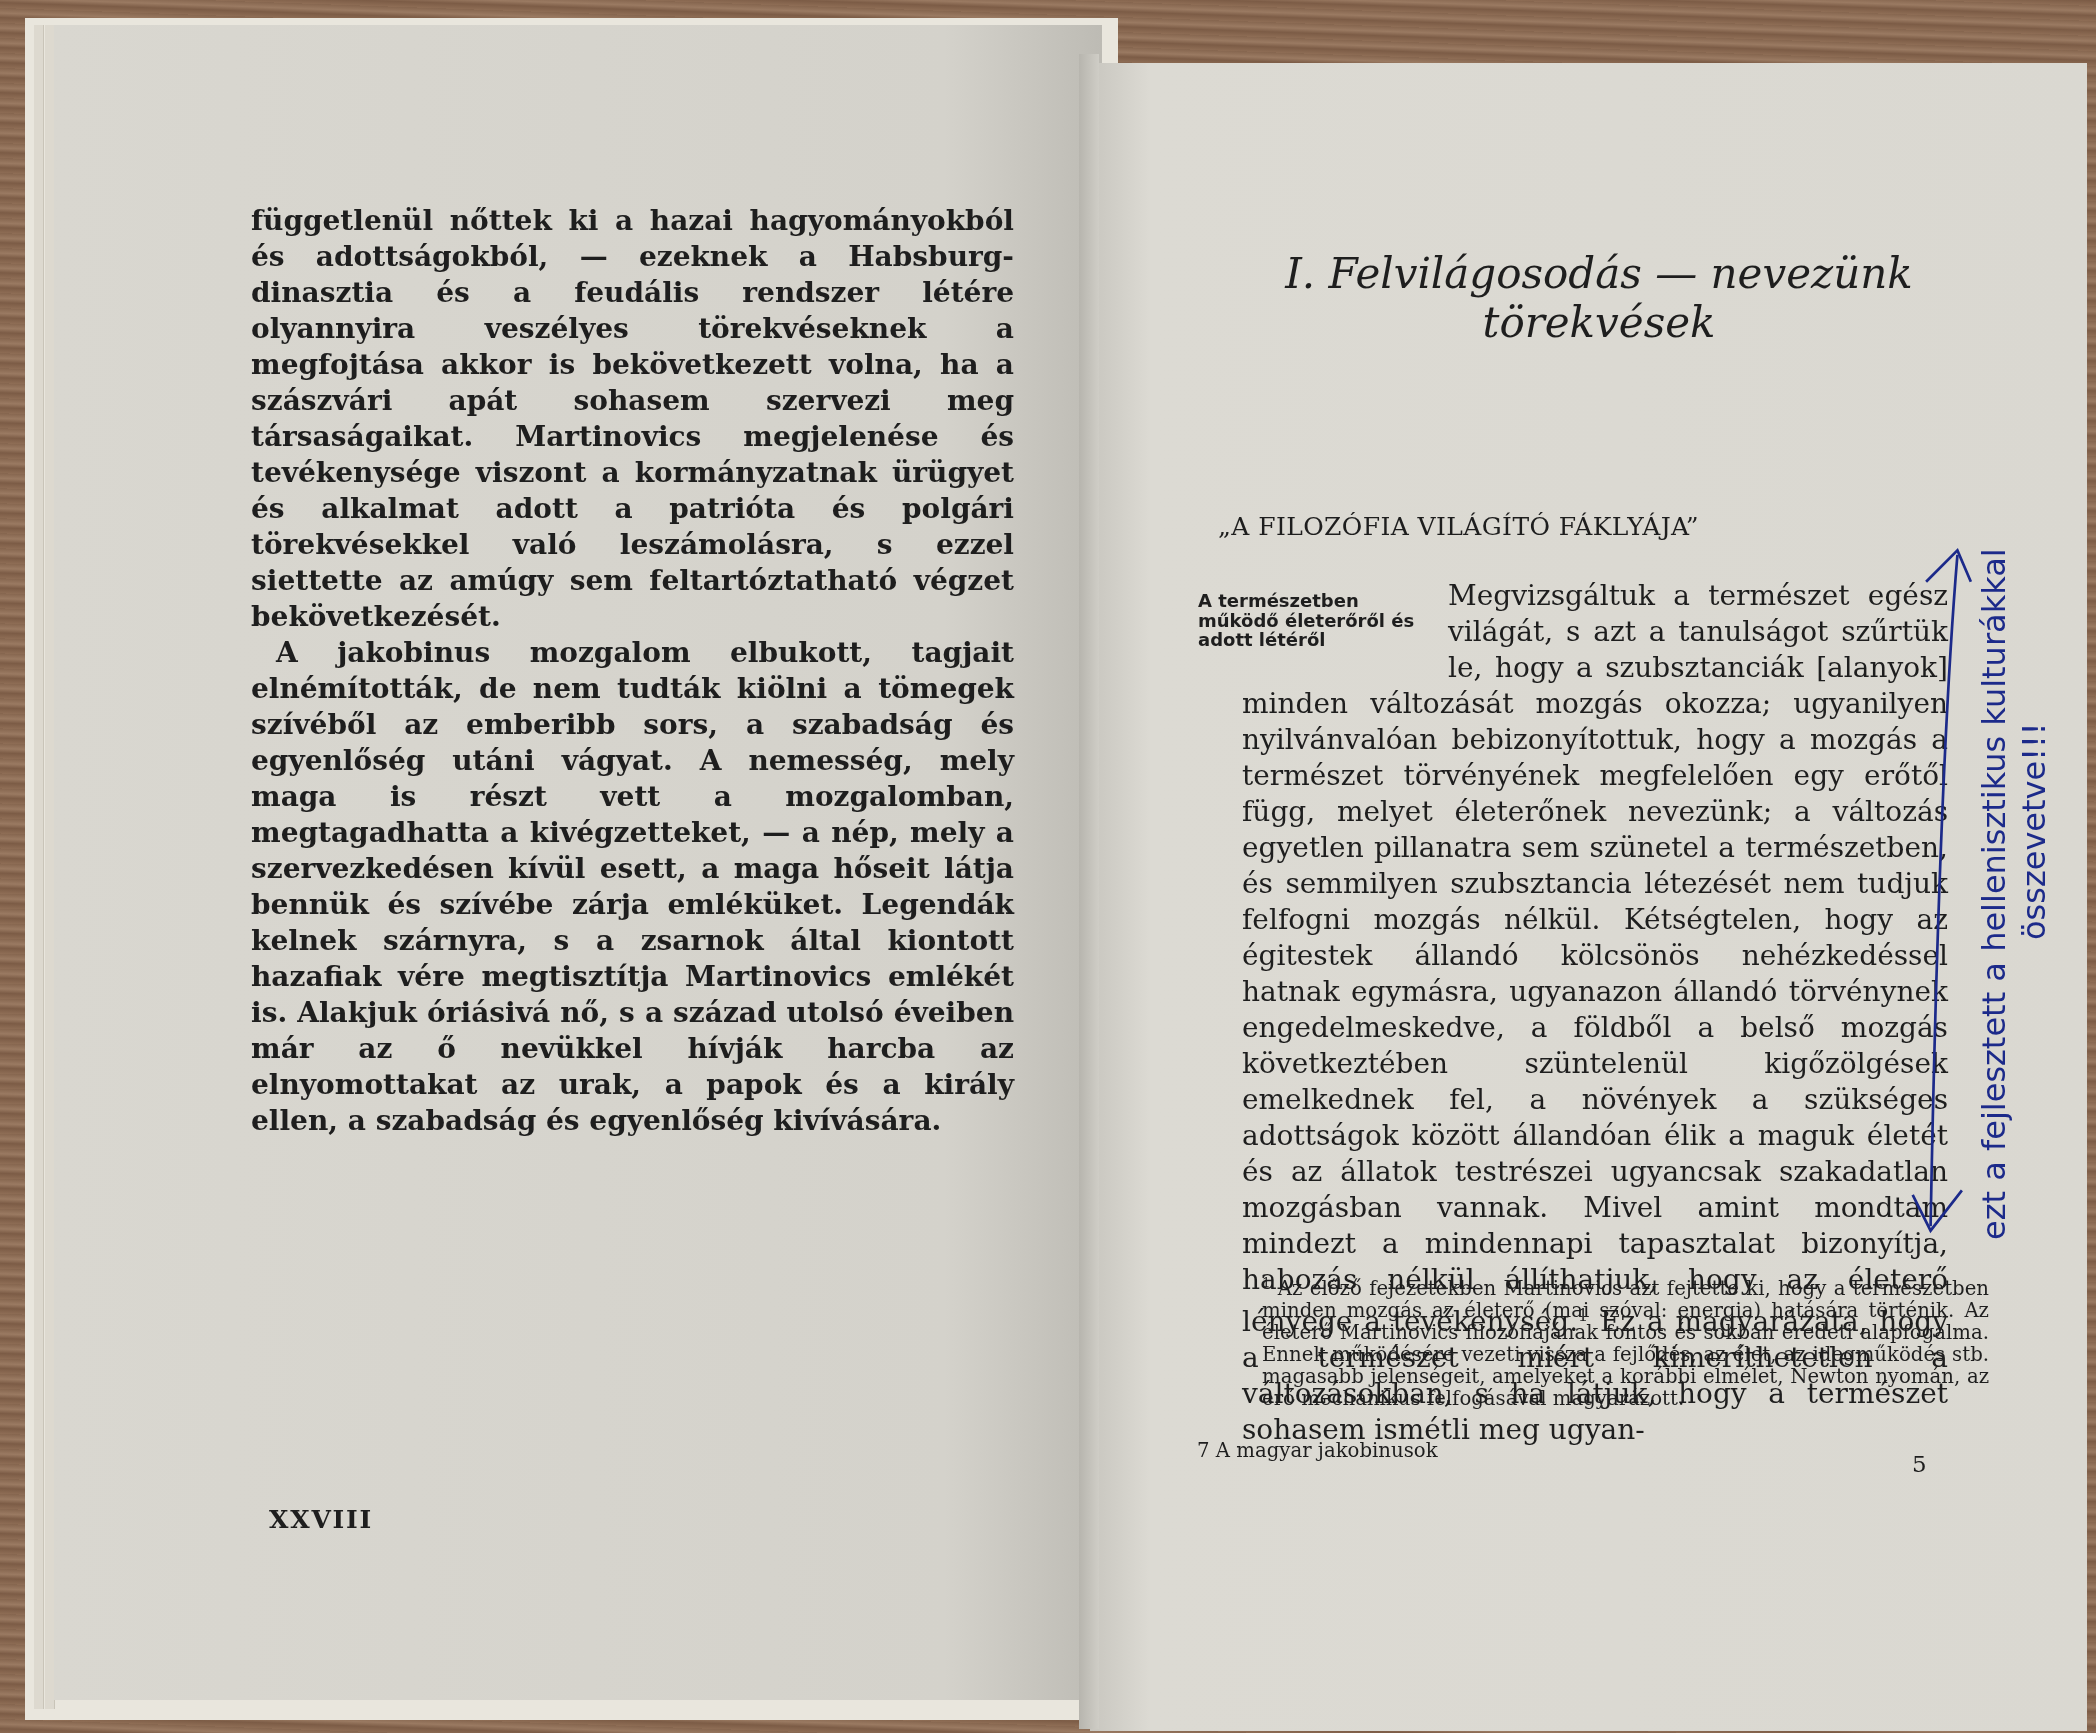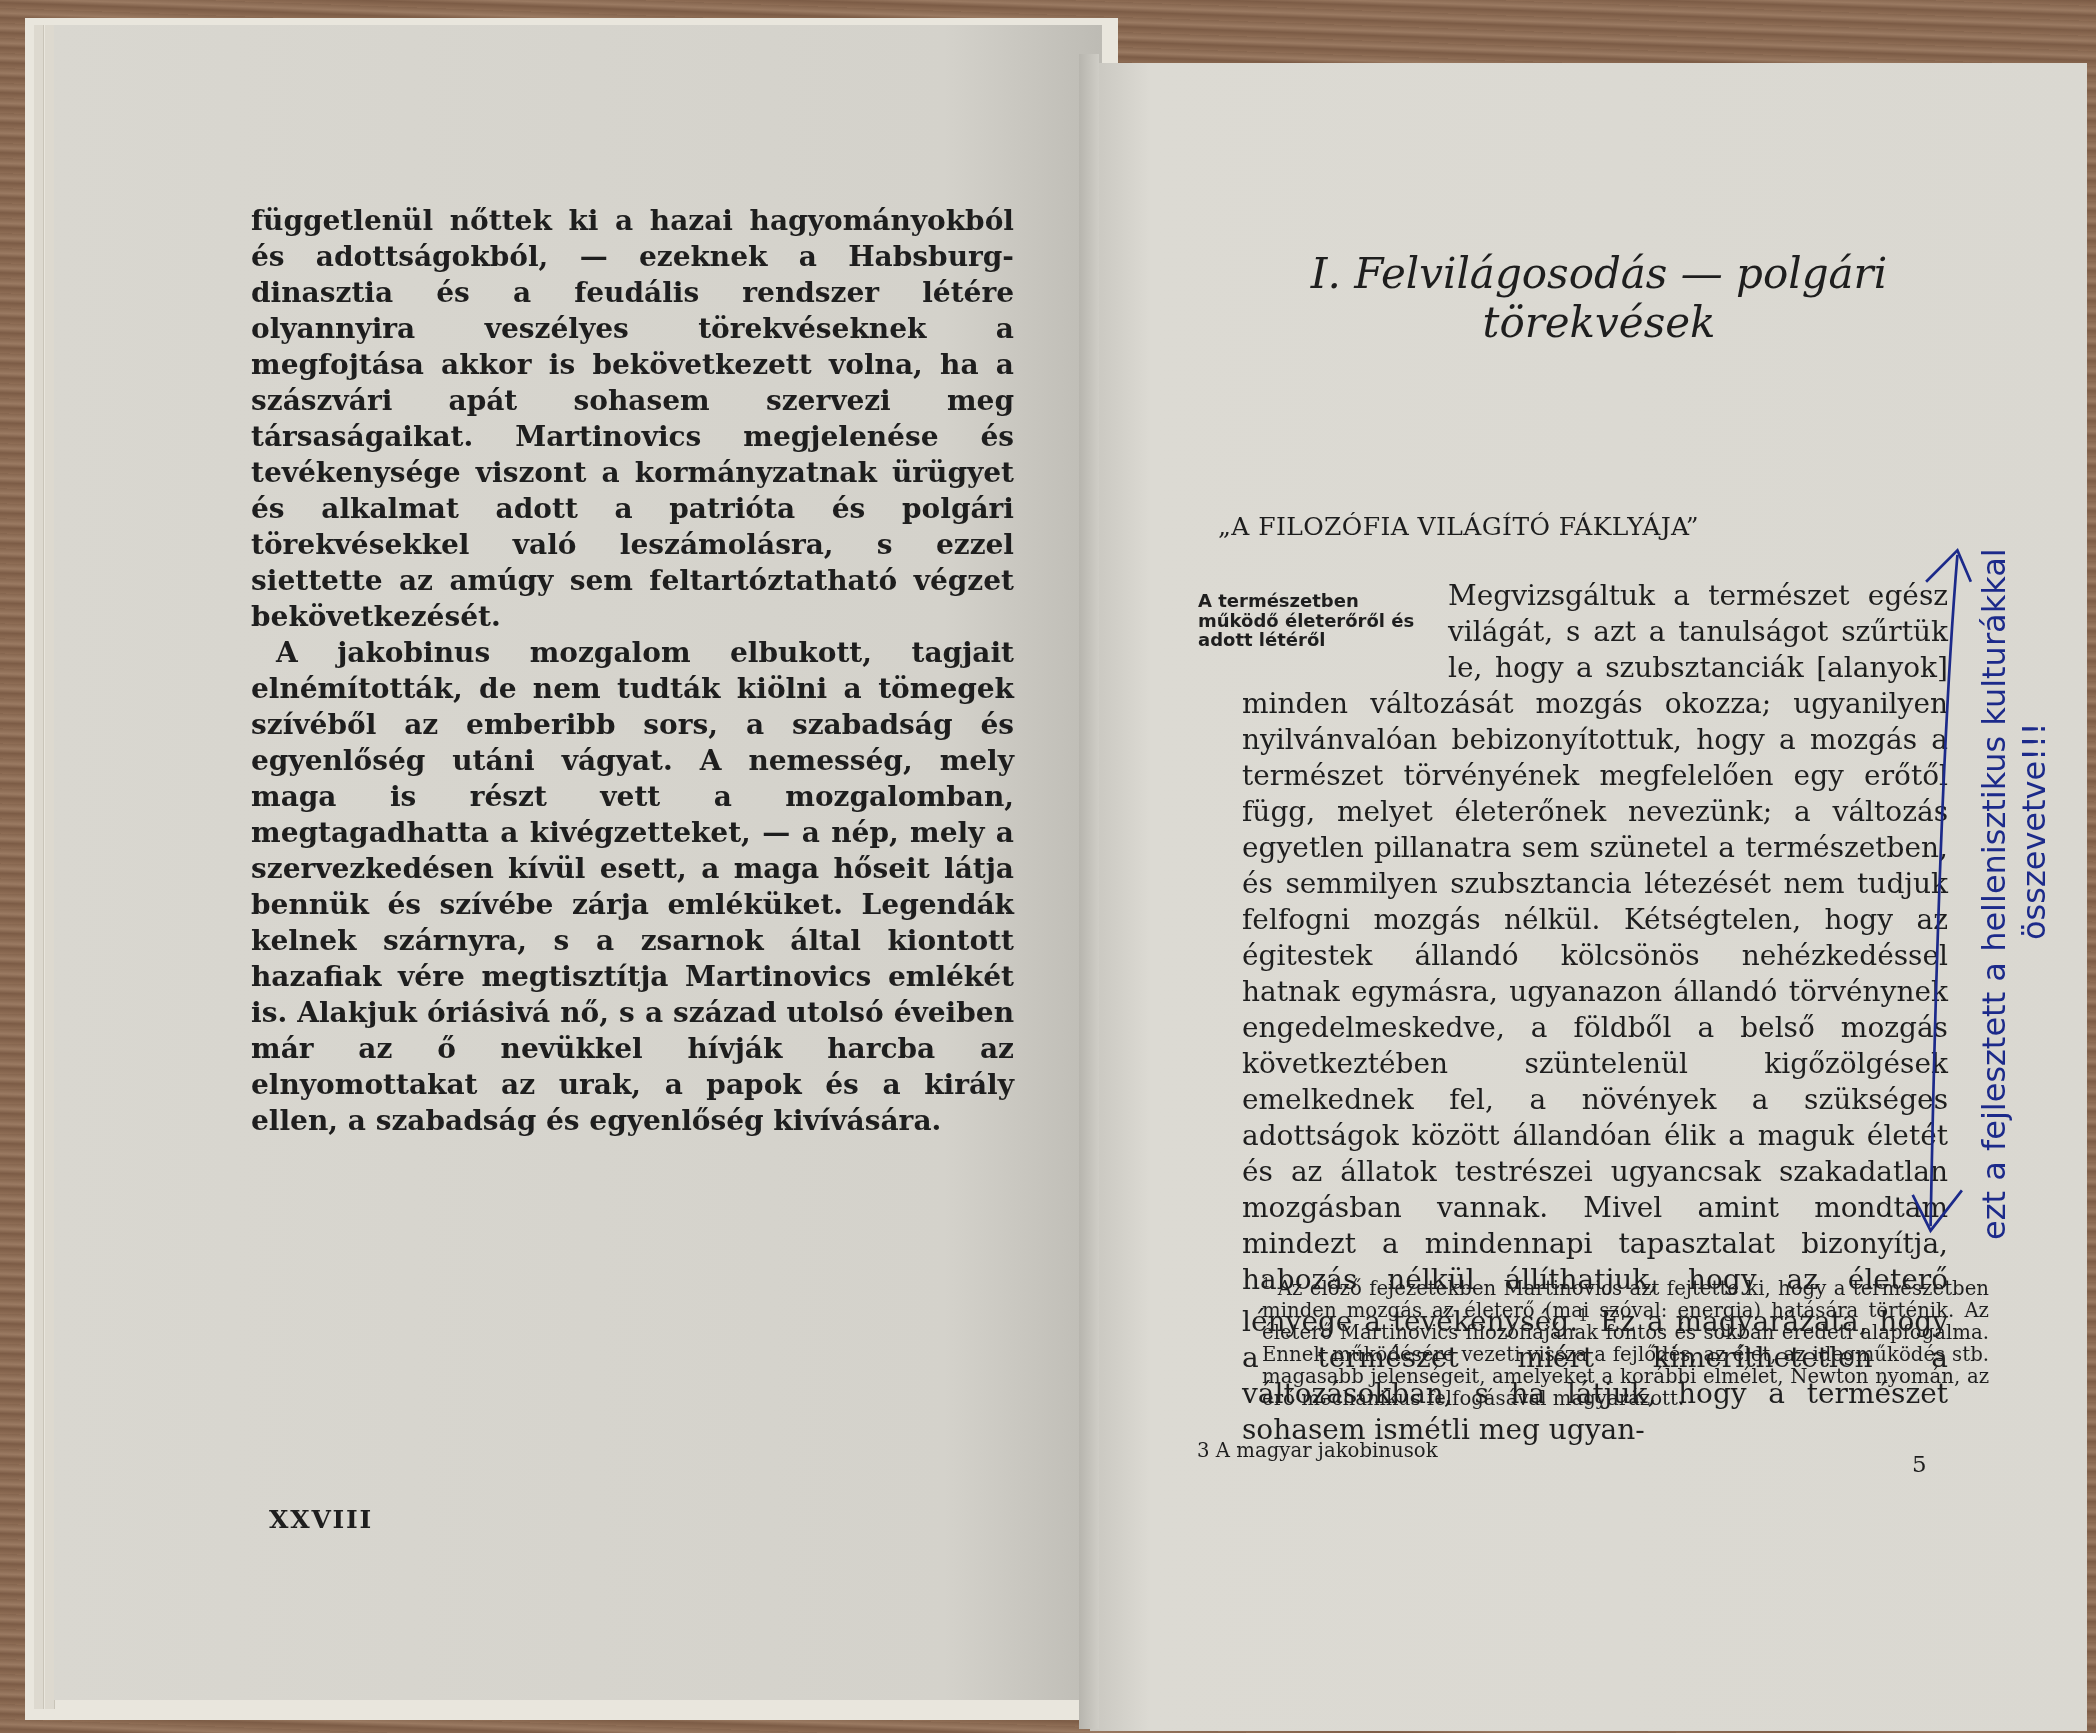--- a/index.html
+++ b/index.html
@@ -48,35 +48,35 @@
 <div class="page page-left"></div>
 <div class="page page-right"></div>
 <div class="gutter"></div>
 
 <div class="body-text left-col">
   <p>függetlenül nőttek ki a hazai hagyományokból és adottságokból, — ezeknek a Habsburg-dinasztia és a feudális rendszer létére olyannyira veszélyes törekvéseknek a megfojtása akkor is bekövetkezett volna, ha a szászvári apát sohasem szervezi meg társaságaikat. Martinovics megjelenése és tevékenysége viszont a kormányzatnak ürügyet és alkalmat adott a patrióta és polgári törekvésekkel való leszámolásra, s ezzel siettette az amúgy sem feltartóztatható végzet bekövetkezését.</p>
   <p class="indent">A jakobinus mozgalom elbukott, tagjait elnémították, de nem tudták kiölni a tömegek szívéből az emberibb sors, a szabadság és egyenlőség utáni vágyat. A nemesség, mely maga is részt vett a mozgalomban, megtagadhatta a kivégzetteket, — a nép, mely a szervezkedésen kívül esett, a maga hőseit látja bennük és szívébe zárja emléküket. Legendák kelnek szárnyra, s a zsarnok által kiontott hazafiak vére megtisztítja Martinovics emlékét is. Alakjuk óriásivá nő, s a század utolsó éveiben már az ő nevükkel hívják harcba az elnyomottakat az urak, a papok és a király ellen, a szabadság és egyenlőség kivívására.</p>
 </div>
 <div class="footer-left">XXVIII</div>
 
-<div class="chapter-title">I. Felvilágosodás — polgári törekvések</div>
+<div class="chapter-title">I. Felvilágosodás — nevezünk törekvések</div>
 <div class="section-title">„A FILOZÓFIA VILÁGÍTÓ FÁKLYÁJA”</div>
 
 <div class="sidenote">A természetben működő életerőről és adott létéről</div>
 <div class="body-text right-col">
   <div class="float-gap"></div>
   <p><span>Megvizsgáltuk a természet egész világát, s azt a tanulságot szűrtük le, hogy a szubsztanciák [alanyok] minden változását mozgás okozza; ugyanilyen nyilvánvalóan bebizonyítottuk, hogy a mozgás a természet törvényének megfelelően egy erőtől függ, melyet életerőnek nevezünk; a változás egyetlen pillanatra sem szünetel a természetben, és semmilyen szubsztancia létezését nem tudjuk felfogni mozgás nélkül. Kétségtelen, hogy az égitestek állandó kölcsönös nehézkedéssel hatnak egymásra, ugyanazon állandó törvénynek engedelmeskedve, a földből a belső mozgás következtében szüntelenül kigőzölgések emelkednek fel, a növények a szükséges adottságok között állandóan élik a maguk életét és az állatok testrészei ugyancsak szakadatlan mozgásban vannak. Mivel amint mondtam mindezt a mindennapi tapasztalat bizonyítja, habozás nélkül állíthatjuk, hogy az életerő lényege a tevékenység.</span><sup style="font-size:16px">1</sup><span> Ez a magyarázata, hogy a természet miért kimeríthetetlen a változásokban, s ha látjuk, hogy a természet sohasem ismétli meg ugyan-</span></p>
 </div>
 
 <div class="footnote">
   <sup style="font-size:13.4px">1</sup>
   <span>Az előző fejezetekben Martinovics azt fejtette ki, hogy a természetben minden mozgás az életerő (mai szóval: energia) hatására történik. Az életerő Martinovics filozófiájának fontos és sokban eredeti alapfogalma. Ennek működésére vezeti vissza a fejlődés, az élet, az idegműködés stb. magasabb jelenségeit, amelyeket a korábbi elmélet, Newton nyomán, az erő mechanikus felfogásával magyarázott.</span>
 </div>
 
-<div class="footer-sig">3  A magyar jakobinusok</div>
+<div class="footer-sig">7  A magyar jakobinusok</div>
 <div class="footer-num">5</div>
 
 <svg style="position:absolute;left:1908px;top:537px;" width="72" height="716" viewBox="0 0 80 800">
   <path d="M55 20 C 40 200, 30 500, 25 770" stroke="#1c2a8a" stroke-width="3" fill="none"></path>
   <path d="M5 735 L25 775 L60 730" stroke="#1c2a8a" stroke-width="3" fill="none"></path>
   <path d="M20 50 L55 15 L70 50" stroke="#1c2a8a" stroke-width="3" fill="none"></path>
 </svg>
 <div class="handnote hand-1">ezt a fejlesztett a hellenisztikus kulturákkal</div>
 <div class="handnote hand-2">összevetve!!!</div>
 

